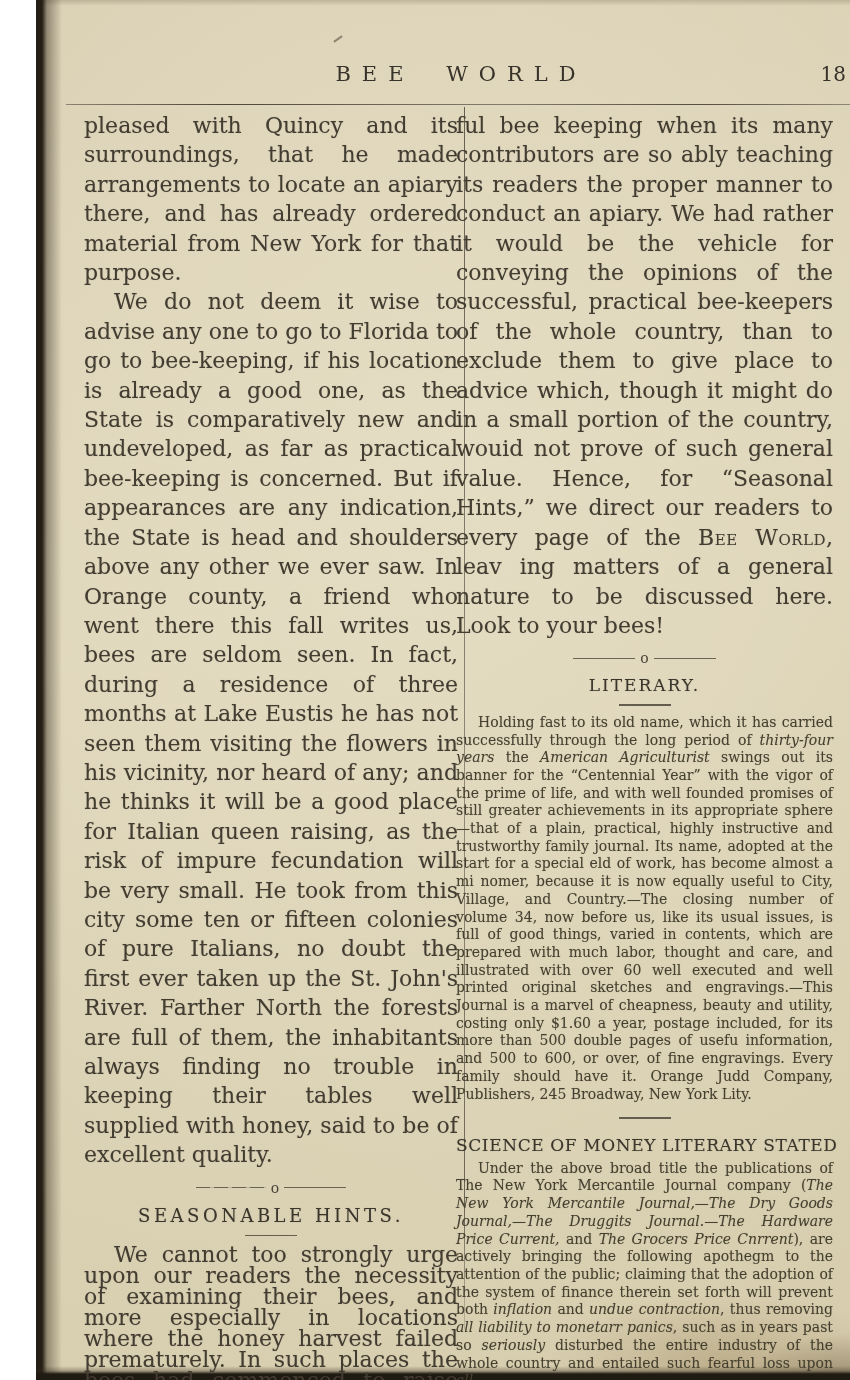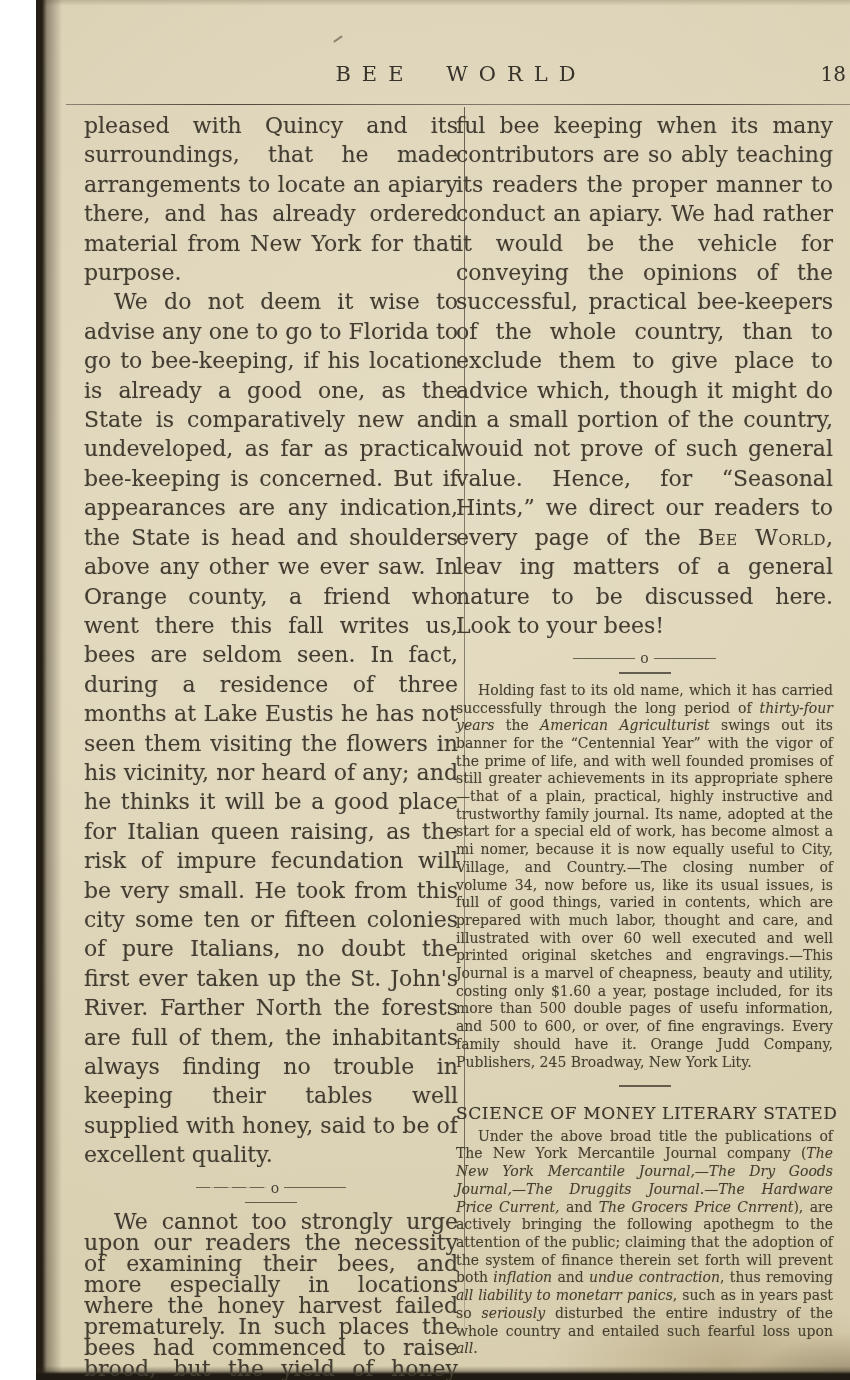--- a/index.html
+++ b/index.html
@@ -134,32 +134,34 @@
 
   <div class="col col-left">
     <p class="body">pleased with Quincy and its surroundings, that he made arrangements to locate an apiary there, and has already ordered material from New York for that purpose.</p>
     <p class="body indent">We do not deem it wise to advise any one to go to Florida to go to bee-keeping, if his location is already a good one, as the State is comparatively new and undeveloped, as far as practical bee-keeping is concerned. But if appearances are any indication, the State is head and shoulders above any other we ever saw. In Orange county, a friend who went there this fall writes us, bees are seldom seen. In fact, during a residence of three months at Lake Eustis he has not seen them visiting the flowers in his vicinity, nor heard of any; and he thinks it will be a good place for Italian queen raising, as the risk of impure fecundation will be very small. He took from this city some ten or fifteen colonies of pure Italians, no doubt the first ever taken up the St. John's River. Farther North the forests are full of them, the inhabitants always finding no trouble in keeping their tables well supplied with honey, said to be of excellent quality.</p>
 
     <div class="ornament">
       <span class="bar dashed"></span>
         <span class="o">o</span>
         <span class="bar"></span>
     </div>
+    <h2 class="section-heading">SEASONABLE HINTS.</h2>
     <div class="heading-rule"></div>
     <p class="body tight indent"><span>We cannot too strongly urge upon our readers the necessity of examining their bees, and more especially in locations where the honey harvest failed prematurely. In such places the bees had commenced to raise brood, but the yield of honey suddenly being cut short, they were left with an almost certain prospect before them of death by starvation before spring. The </span><span class="sc">Bee World</span><span> columns need not undertake, editorially, to point the way to success-</span></p>
   </div>
 
   <div class="col col-right">
     <p class="body"><span>ful bee keeping when its many contributors are so ably teaching its readers the proper manner to conduct an apiary.  We had rather it would be the vehicle for conveying the opinions of the successful, practical bee-keepers of the whole country, than to exclude them to give place to advice which, though it might do in a small portion of the country, wouid not prove of such general value.  Hence, for “Seasonal Hints,” we direct our readers to every page of the </span><span class="sc">Bee World</span><span>, leav ing matters of a general nature to be discussed here.  Look to your bees!</span></p>
 
     <div class="ornament">
       <span class="bar"></span>
         <span class="o">o</span>
         <span class="bar"></span>
     </div>
+    <h2 class="section-heading small-heading">LITERARY.</h2>
     <div class="heading-rule"></div>
     <p class="small indent"><span>Holding fast to its old name, which it has carried successfully through the long period of </span><span class="it">thirty-four years</span><span> the </span><span class="it">American Agriculturist</span><span> swings out its banner for the “Centennial Year” with the vigor of the prime of life, and with well founded promises of still greater achievements in its appropriate sphere—that of a plain, practical, highly instructive and trustworthy family journal.  Its name, adopted at the start for a special  eld of work, has become almost a mi nomer, because it is now equally useful to City, Village, and Country.—The closing number of volume 34, now before us, like its usual issues, is full of good things, varied in contents, which are prepared with much labor, thought and care, and illustrated with over 60 well executed and well printed original sketches and engravings.—This Journal is a marvel of cheapness, beauty and utility, costing only $1.60 a year, postage included, for its more than 500 double pages of usefu  information, and 500 to 600, or over, of fine engravings.  Every family should have it.  Orange Judd Company, Publishers, 245 Broadway, New York Lity.</span></p>
 
     <div class="heading-rule" style="margin-top:14px;"></div>
     <h2 class="wide-heading">SCIENCE OF MONEY LITERARY STATED</h2>
     <div class="gap-sm"></div>
     <p class="small indent"><span>Under the above broad title the publications of The New York Mercantile Journal company (</span><span class="it">The New York Mercantile Journal,—The Dry Goods Journal,—The Druggits Journal.—The Hardware Price Current,</span><span> and </span><span class="it">The Grocers Price Cnrrent</span><span>), are actively bringing the following apothegm to the attention of the public; claiming that the adoption  of the system of finance therein set forth will prevent both </span><span class="it">inflation</span><span> and </span><span class="it">undue contraction</span><span>, thus removing </span><span class="it">all liability to monetarr panics</span><span>, such as in years past so </span><span class="it">seriously</span><span> disturbed the entire industry of the whole country and entailed such fearful loss upon </span><span class="it">all</span><span>.</span></p>
   </div>
 
 </div>

